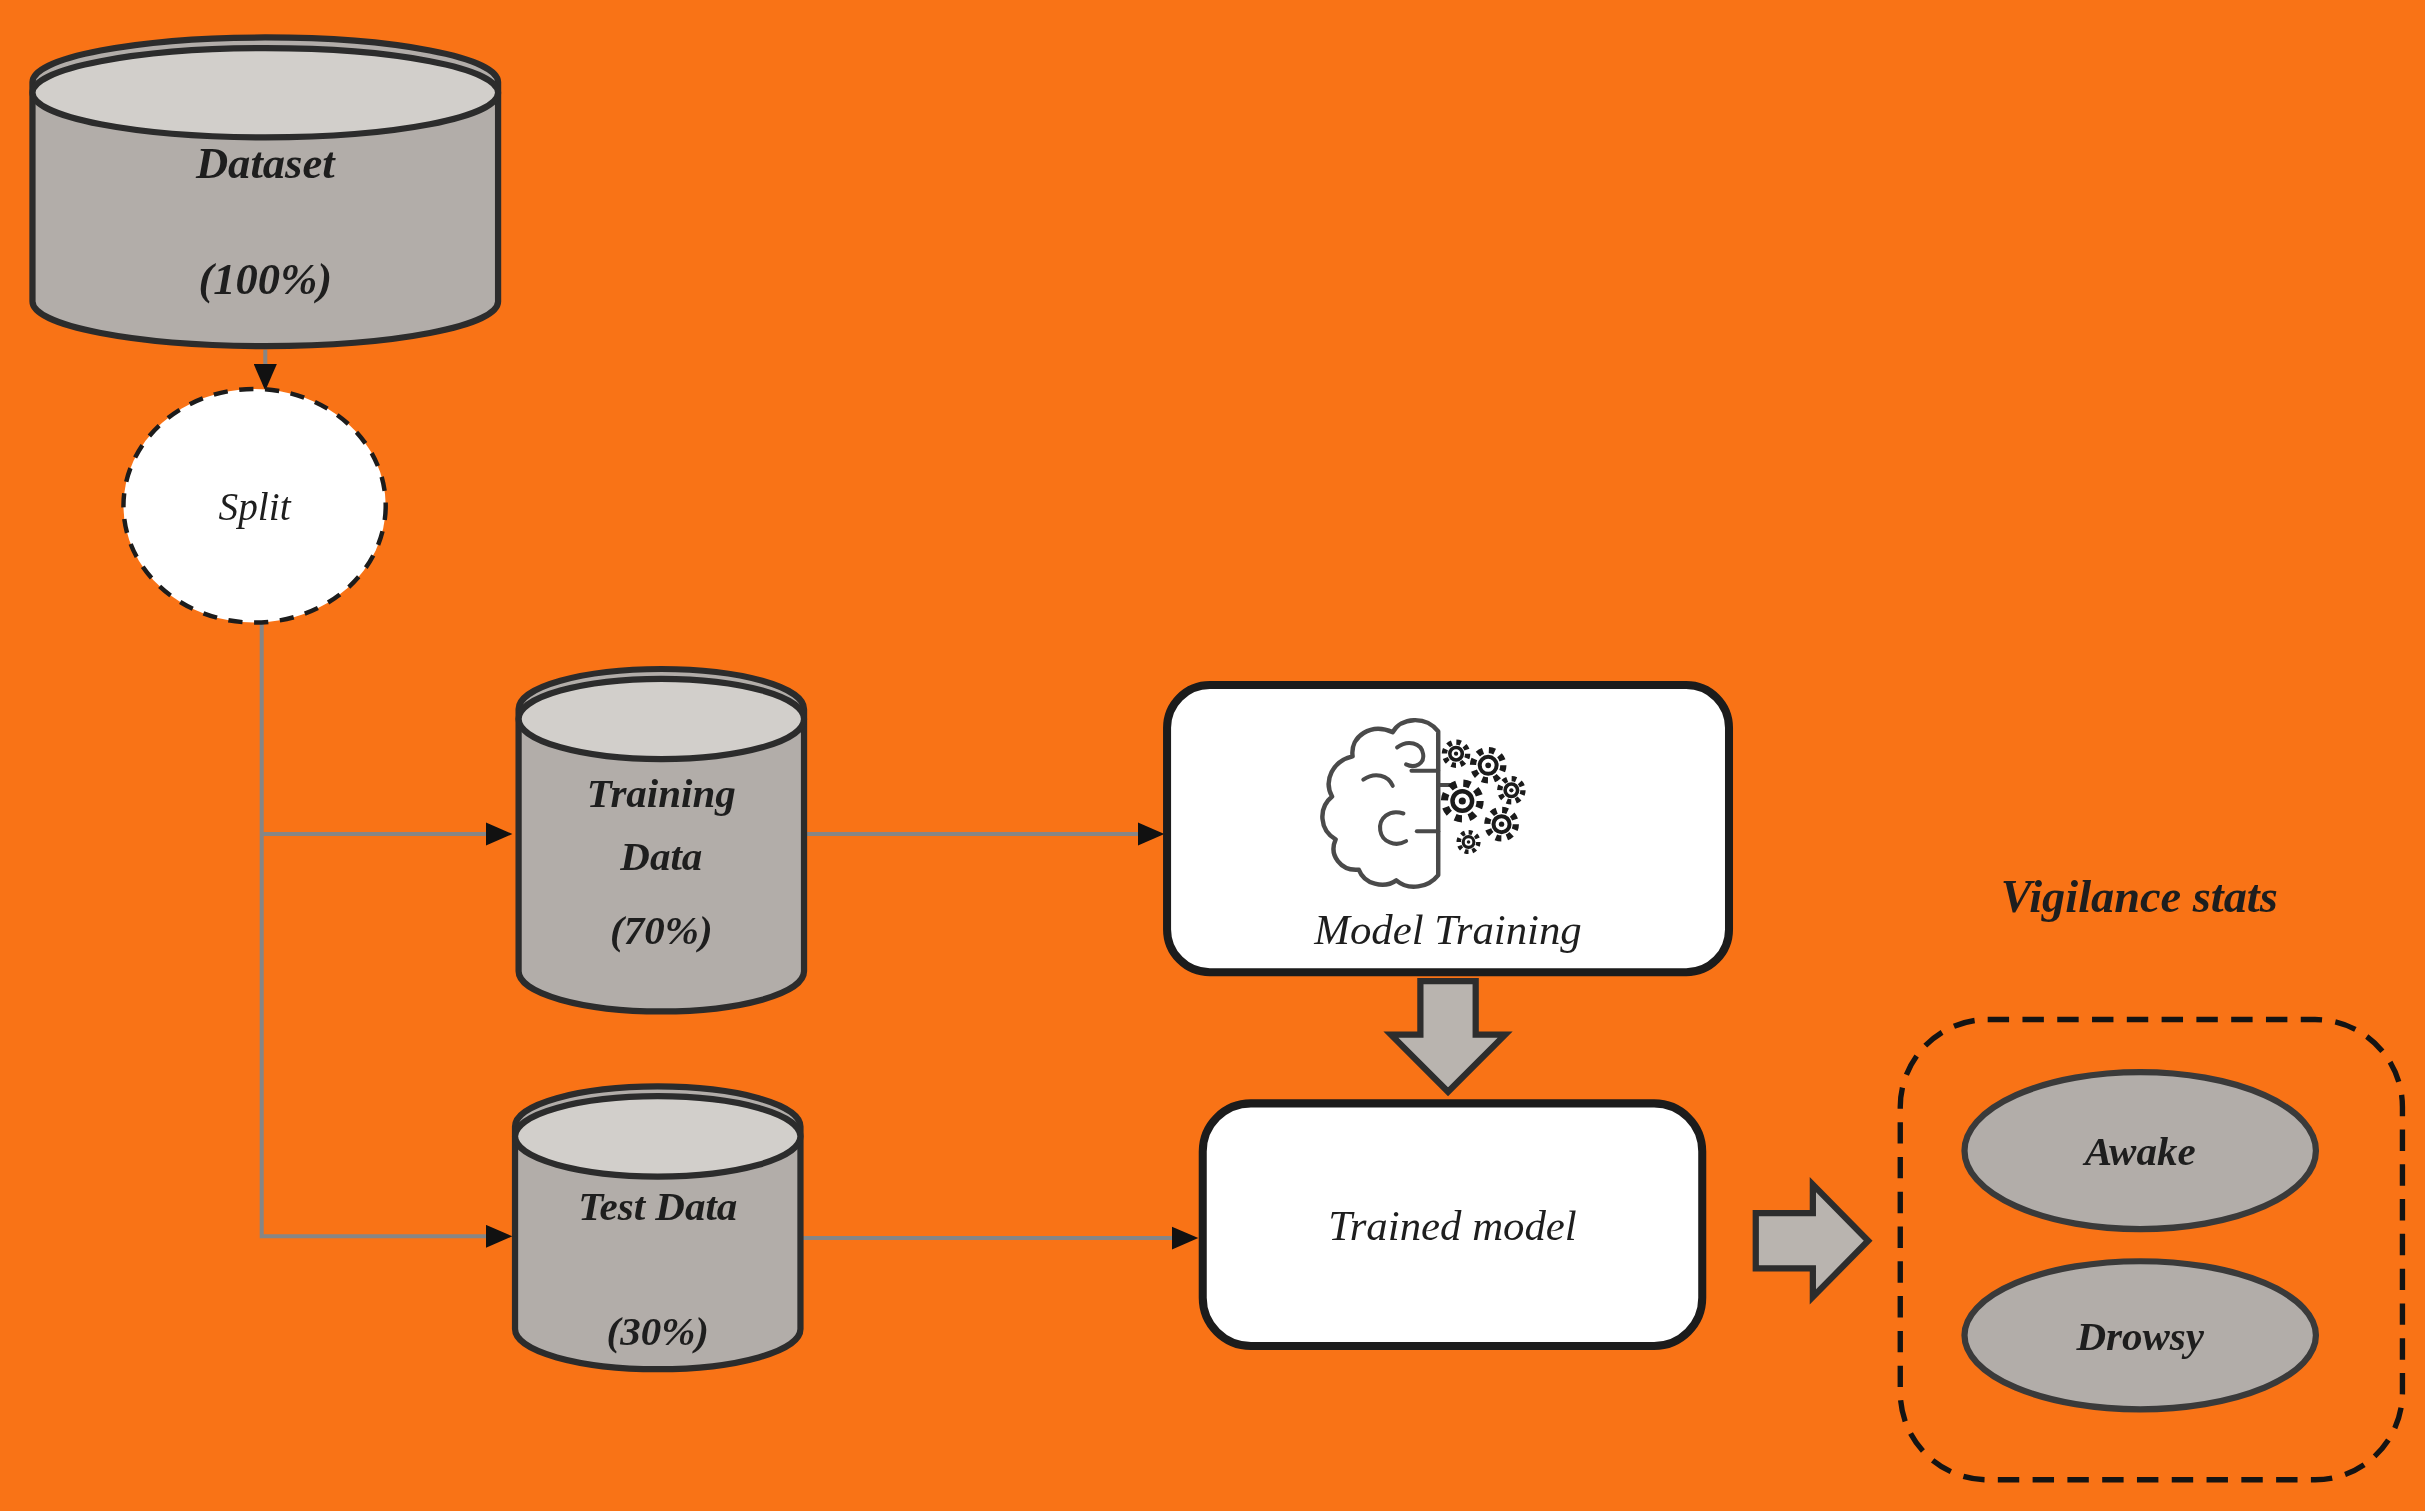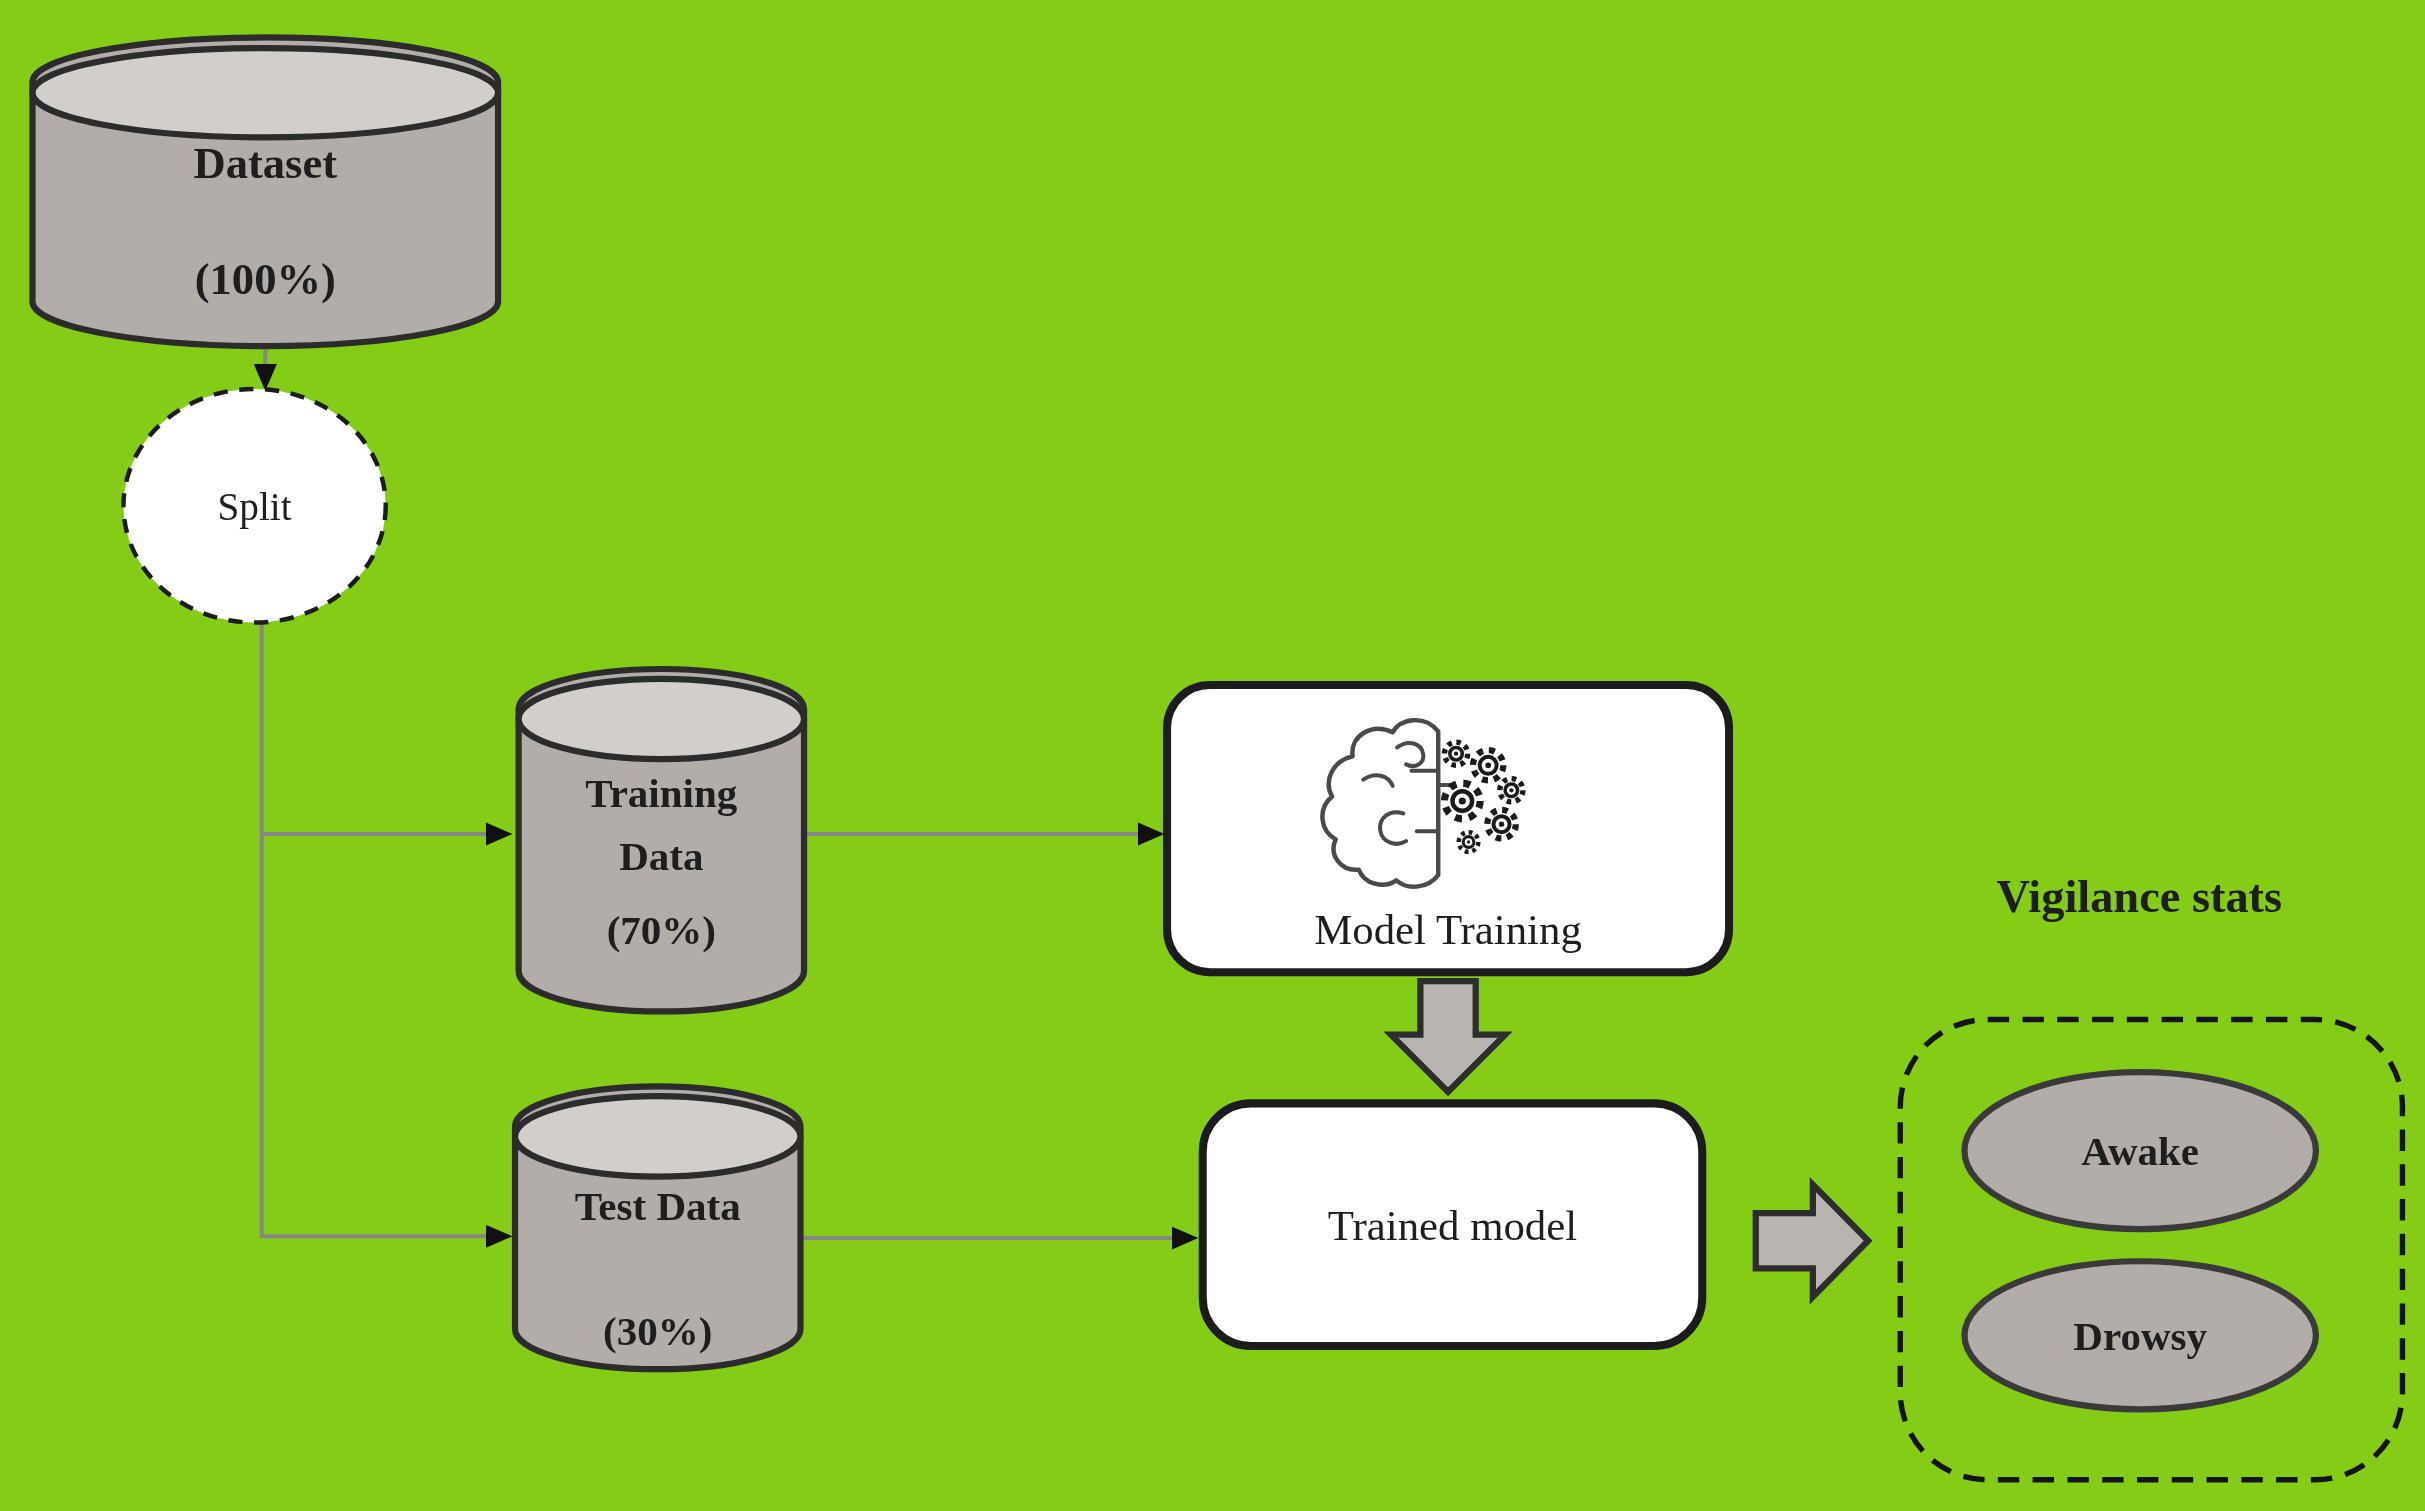--- a/index.html
+++ b/index.html
@@ -1,16 +1,16 @@
 <!DOCTYPE html>
 <html style="font-size:14.3px"><head>
 <meta charset="utf-8">
 <style>
   html,body{margin:0;padding:0;background:#ffffff;}
-  .stage{position:relative;width:2426px;height:1511px;background:#84cc16;overflow:hidden;}
+  .stage{position:relative;width:2426px;height:1511px;background:#f97316;overflow:hidden;font-style:italic;}
   svg{display:block;}
   text{font-family:"Liberation Serif","DejaVu Serif",serif;fill:#1e1e1e;}
   .t-bold{font-weight:bold;}
   .cyl-body{fill:#b2ada9;stroke:#2c2c2c;stroke-width:7;}
   .cyl-lid{fill:#d2cfcb;stroke:#2c2c2c;stroke-width:7;}
   .conn{stroke:#868686;stroke-width:4.5;fill:none;}
   .roundbox{fill:#ffffff;stroke:#1c1c1c;stroke-width:9;}
   .blockarrow{fill:#b9b4af;stroke:#2d2d2d;stroke-width:7;stroke-linejoin:miter;}
   .dashpanel{fill:none;stroke:#141414;stroke-width:6;stroke-dasharray:24 15;}
   .splitnode{fill:#ffffff;stroke:#1c1c1c;stroke-width:5;stroke-dasharray:16 13;}

